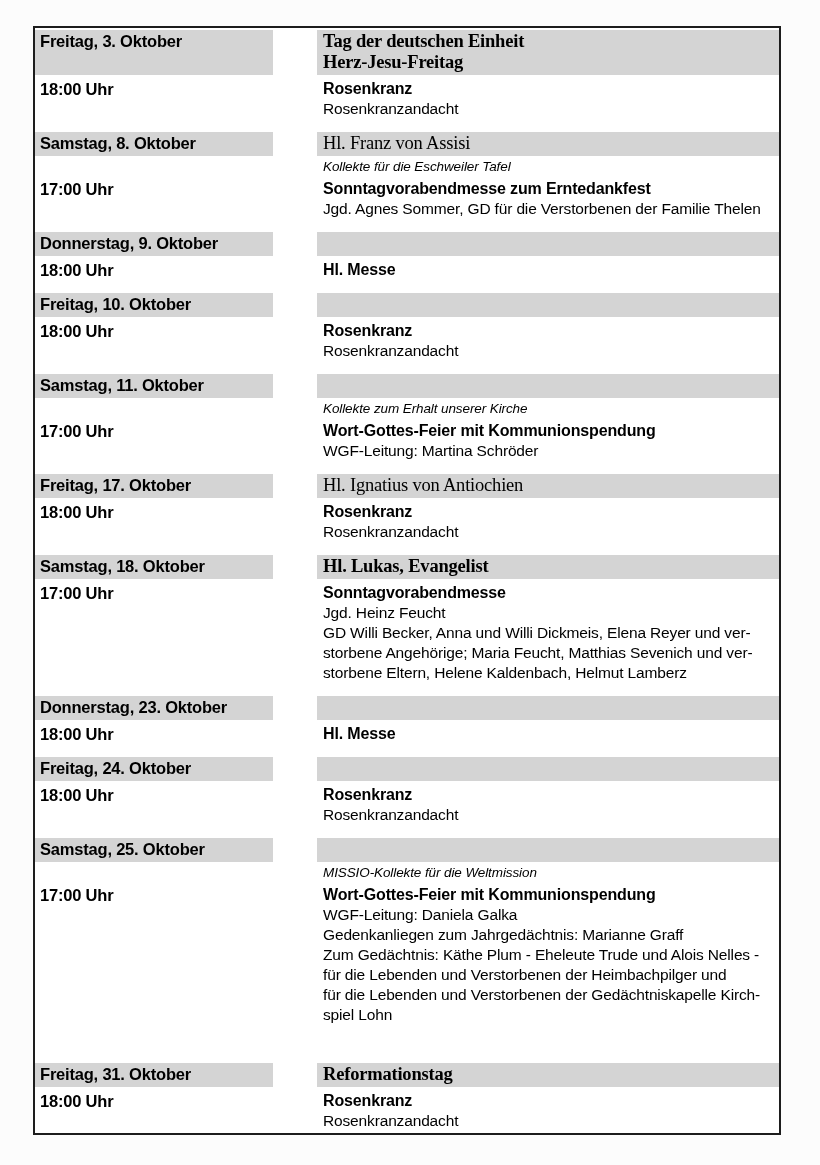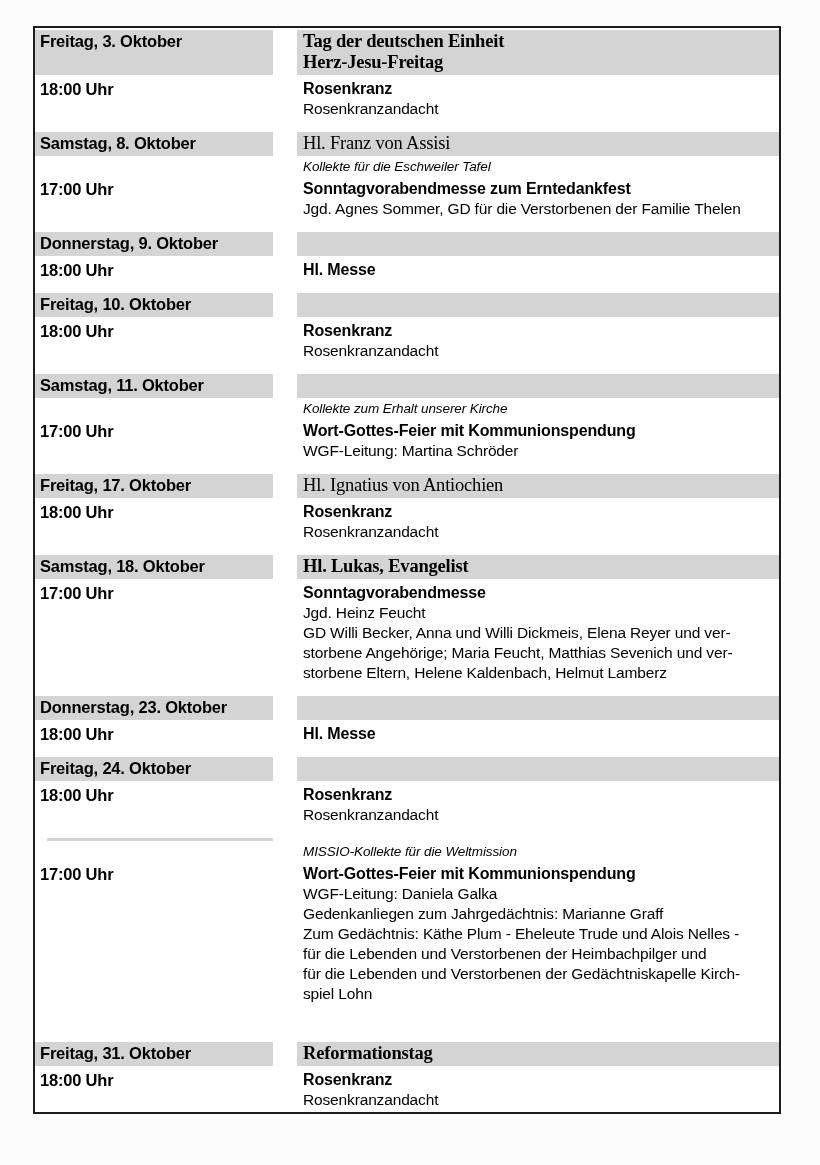--- a/index.html
+++ b/index.html
@@ -23,21 +23,21 @@
     padding-bottom: 0;
     box-sizing: content-box;
   }
   .day-section { margin-bottom: 13px; }
   .day-section.gap-large { margin-bottom: 38px; }
   .day-section:last-child { margin-bottom: 2px; }
 
   .row {
     display: grid;
     grid-template-columns: 238px 1fr;
-    column-gap: 12px;
+    column-gap: 32px;
     align-items: stretch;
   }
   .header-row .cell {
     background: var(--header-bg, #d4d4d4);
     padding-top: 1px;
     padding-bottom: 2px;
   }
   .cell.left  { padding-left: 5px; box-sizing: border-box; }
   .cell.right { padding-left: 6px; padding-right: 2px; overflow: hidden; box-sizing: border-box; margin-left: 12px; }
 
@@ -216,20 +216,21 @@
   <div class="row entry-row">
         <div class="cell left time">18:00 Uhr</div>
         <div class="cell right">
           <div class="line bold">Rosenkranz</div>
           <div class="line">Rosenkranzandacht</div>
         </div>
       </div>
     </section>
     <section class="day-section gap-large">
     <div class="row header-row">
+      <div class="cell left date">Samstag, 25. Oktober</div>
       <div class="cell right title"></div>
     </div>
   <div class="row kollekte-row">
         <div class="cell left"></div>
         <div class="cell right kollekte">MISSIO-Kollekte für die Weltmission</div>
       </div>
       <div class="row entry-row">
         <div class="cell left time">17:00 Uhr</div>
         <div class="cell right">
           <div class="line bold">Wort-Gottes-Feier mit Kommunionspendung</div>

